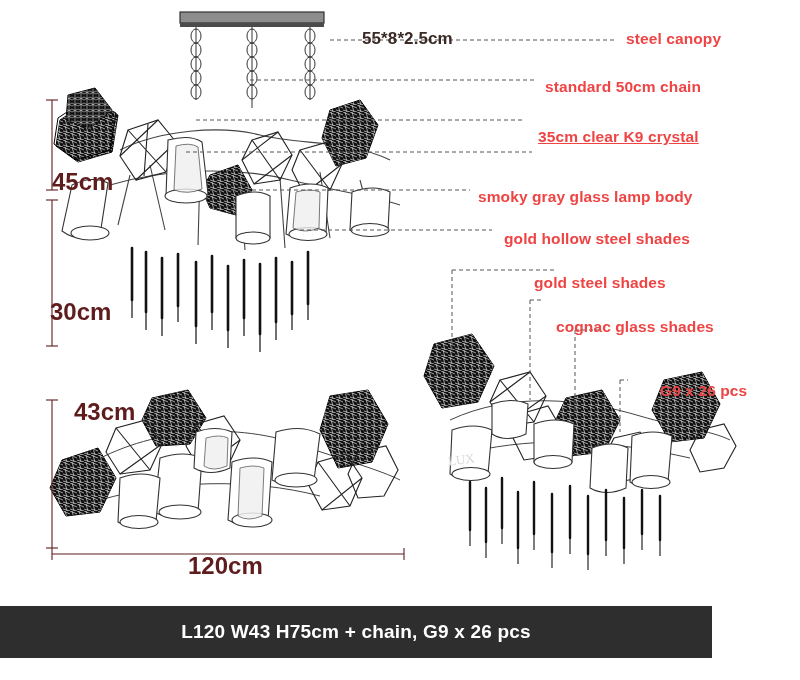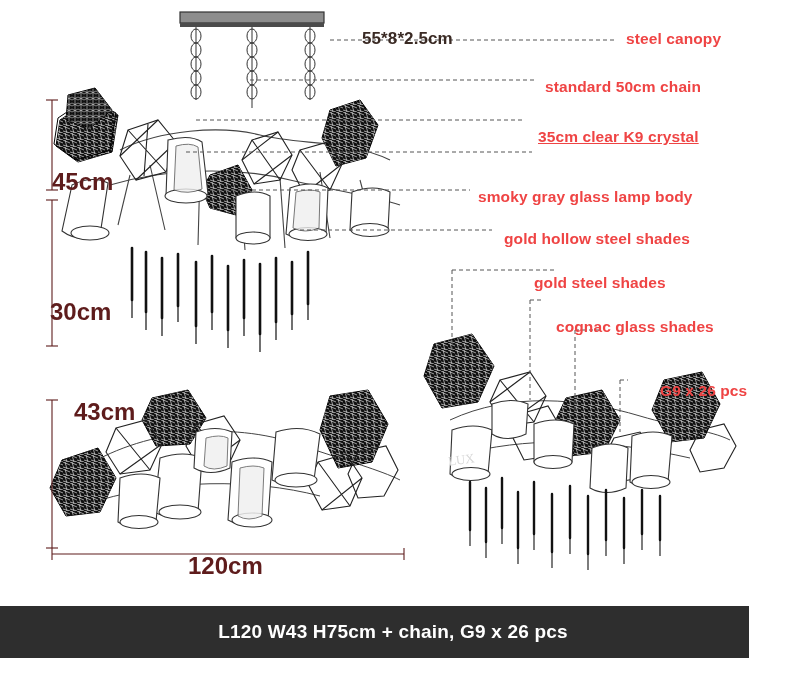--- a/index.html
+++ b/index.html
@@ -35,21 +35,21 @@
     font-size:24px;
     color:#5e1c1c;
     white-space:nowrap;
   }
 
   
   .banner{
     position:absolute;
     left:0;top:606px;width:712px;height:52px;
     background:#2e2e2e;
-    display:flex;align-items:center;justify-content:center;padding-left:37px;
+    display:flex;align-items:center;justify-content:center;
   }
   .banner span{
     color:#ffffff;
     font-weight:bold;
     font-size:19px;
     font-family:"Liberation Sans", sans-serif;
     letter-spacing:.2px;
   }
   .footer-strip{
     position:absolute;left:0;top:658px;width:800px;height:22px;background:#ffffff;

